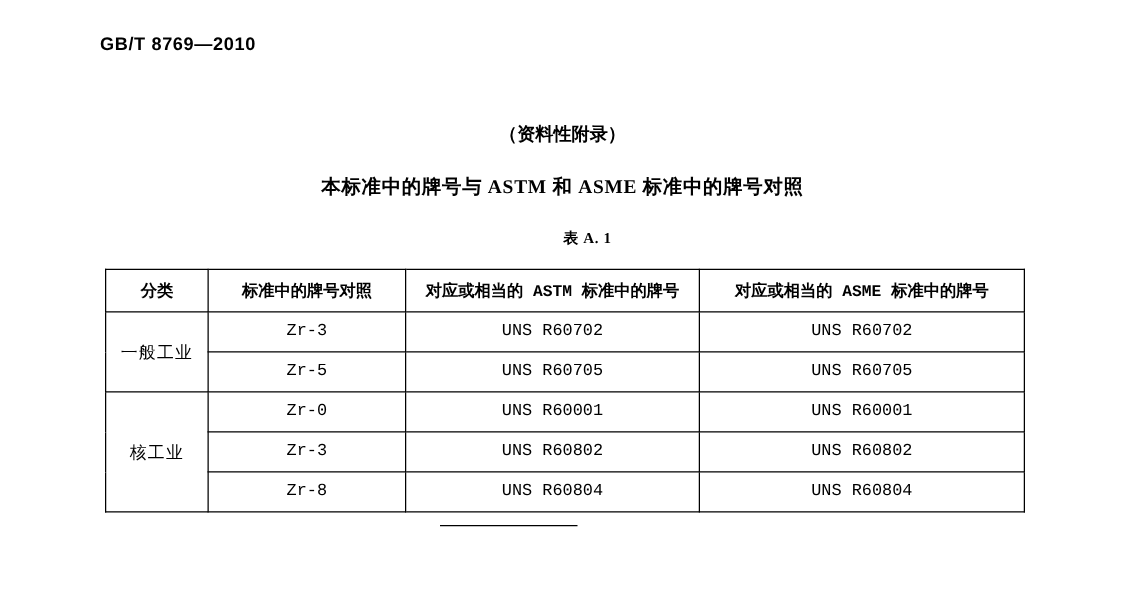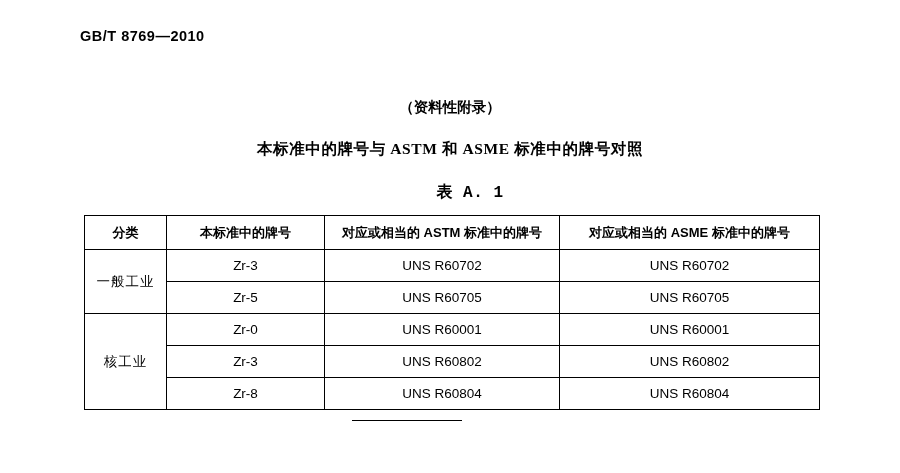--- a/index.html
+++ b/index.html
@@ -50,43 +50,43 @@
     margin-bottom: 22px;
   }
   .annex-heading {
     font-family: "Liberation Serif", serif;
     font-weight: bold;
     font-size: 15.5px;
     letter-spacing: 0.6px;
     margin-bottom: 22px;
   }
   .table-caption {
-    font-family: Liberation Mono, monospace;
+    font-family: Liberation Serif, serif;
     font-weight: bold;
-    font-size: 16px;
+    font-size: 12px;
     letter-spacing: 0.5px;
     padding-left: 40px;
   }
   .table-wrap {
     position: absolute;
     top: 215px;
     left: 84px;
     width: 735px;
   }
   table.grade-table {
     border-collapse: collapse;
     width: 735px;
     table-layout: fixed;
   }
   table.grade-table th,
   table.grade-table td {
     border: 1px solid #000000;
     text-align: center;
     vertical-align: middle;
-    font-family: Liberation Sans, sans-serif;
+    font-family: Liberation Mono, monospace;
     font-size: 13.5px;
     height: 31px;
     padding: 0 4px;
   }
   table.grade-table thead th {
     font-size: 13px;
     height: 33px;
   }
   col.c1 { width: 82px; }
   col.c2 { width: 158px; }
@@ -121,21 +121,21 @@
     <table class="grade-table">
       <colgroup>
         <col class="c1">
         <col class="c2">
         <col class="c3">
         <col class="c4">
       </colgroup>
       <thead>
         <tr>
           <th>分类</th>
-          <th>本标准中的牌号</th>
+          <th>标准中的牌号对照</th>
           <th>对应或相当的 ASTM 标准中的牌号</th>
           <th>对应或相当的 ASME 标准中的牌号</th>
         </tr>
       </thead>
       <tbody>
         <tr>
           <td class="cat-cell" rowspan="2">一般工业</td>
           <td>Zr-3</td>
           <td>UNS R60702</td>
           <td>UNS R60702</td>

